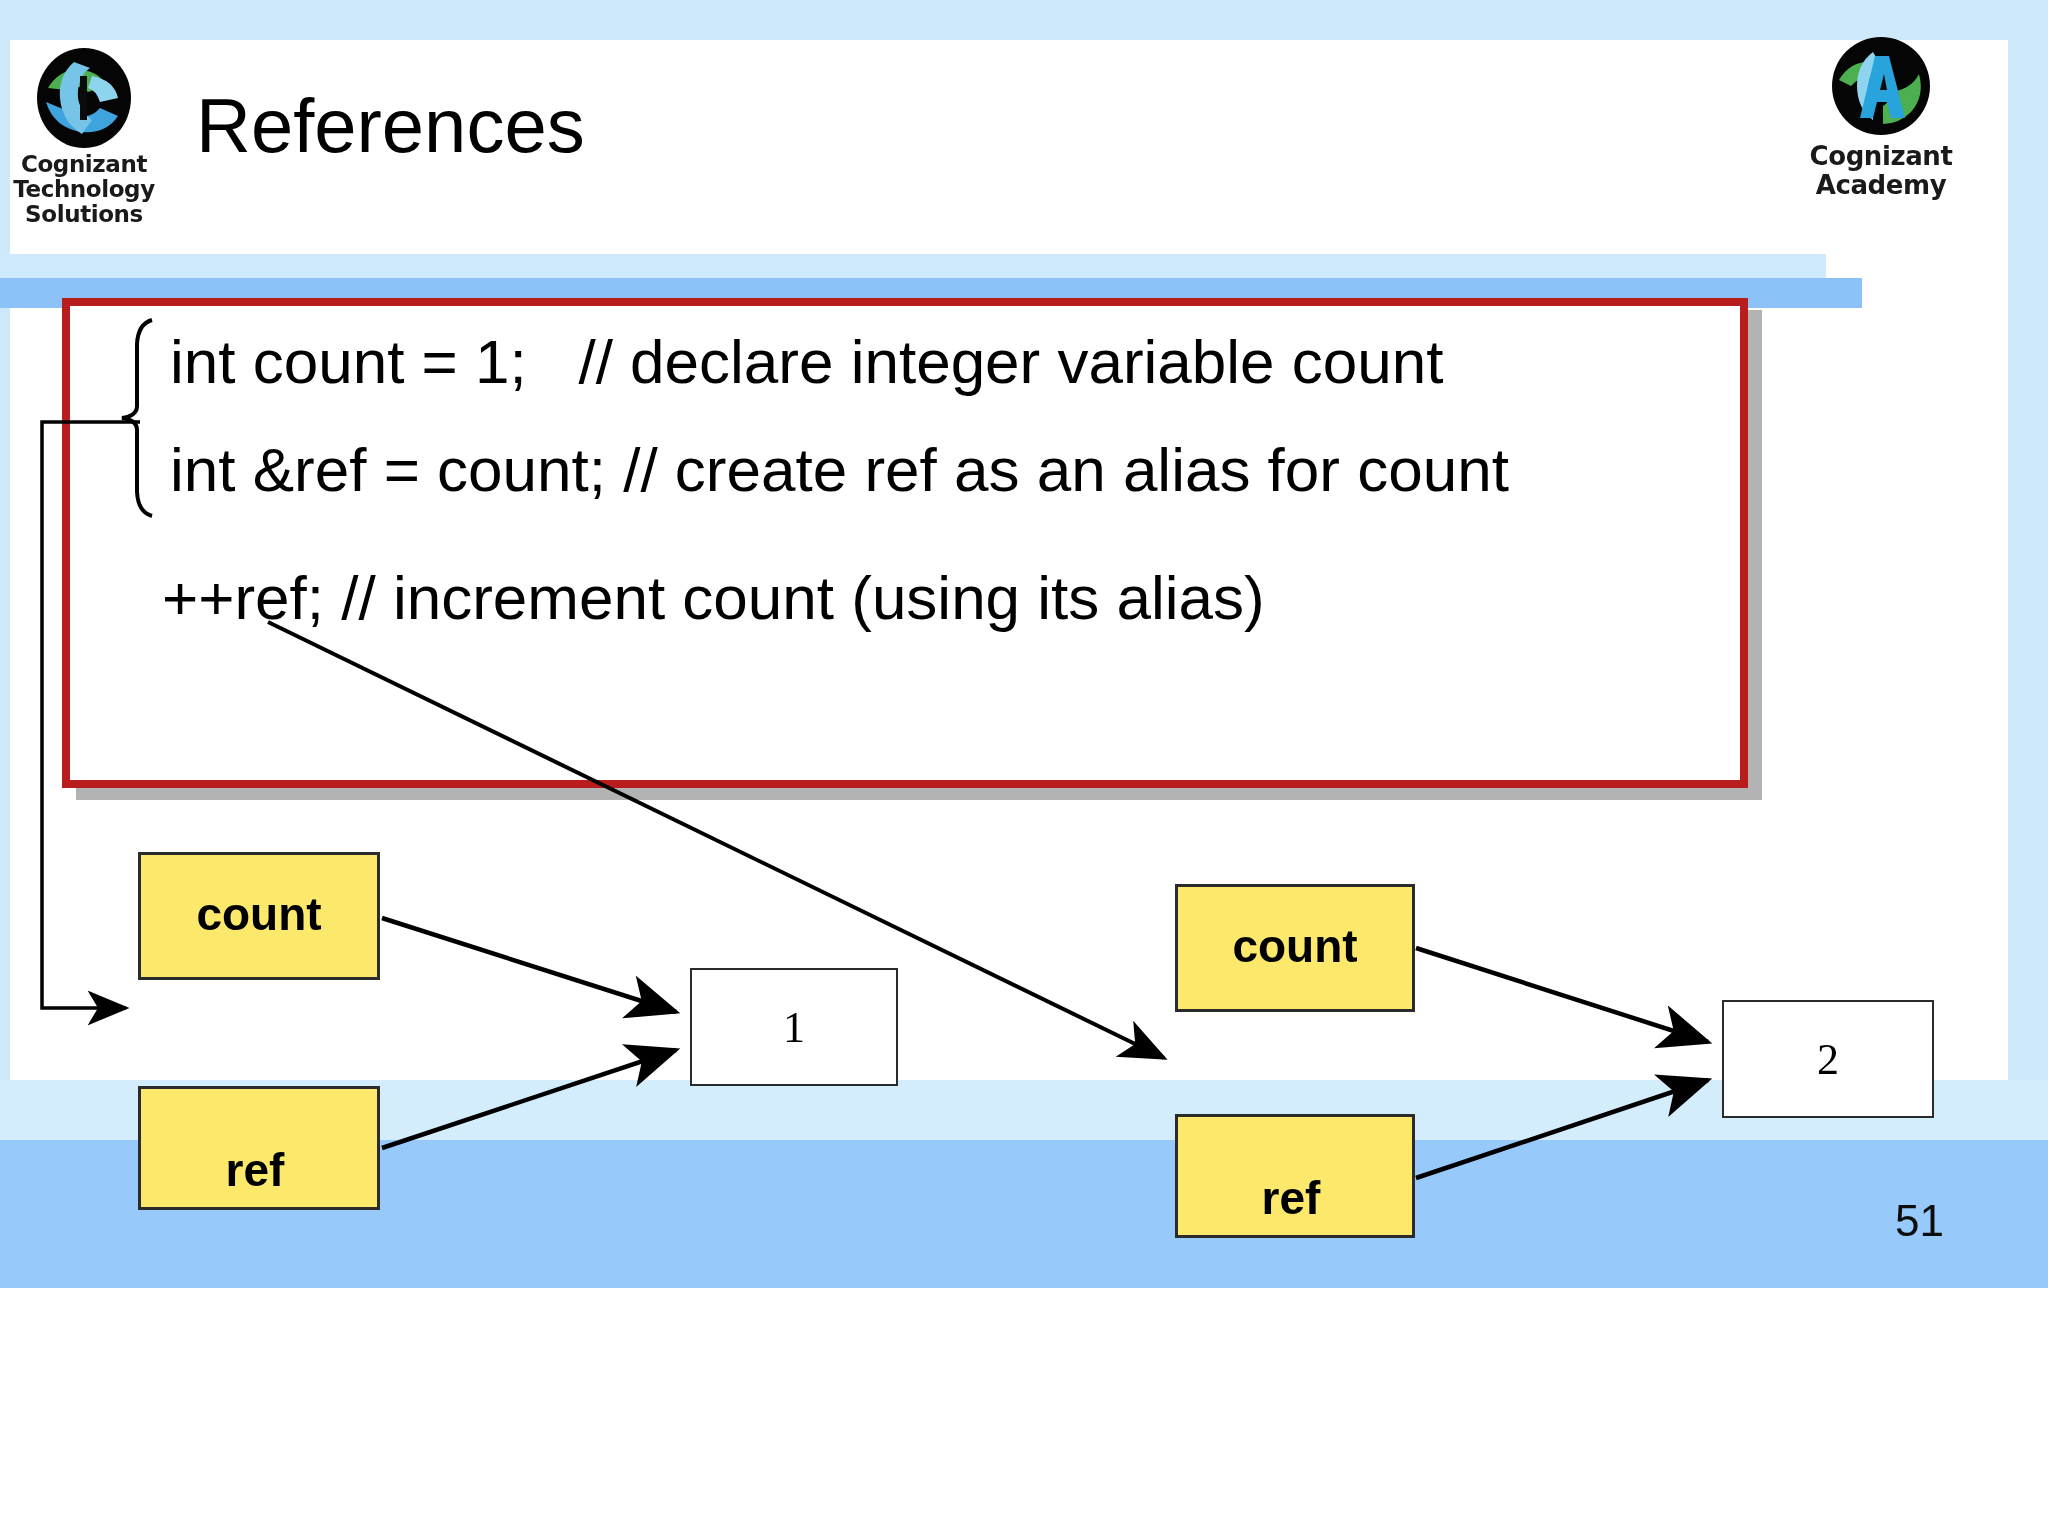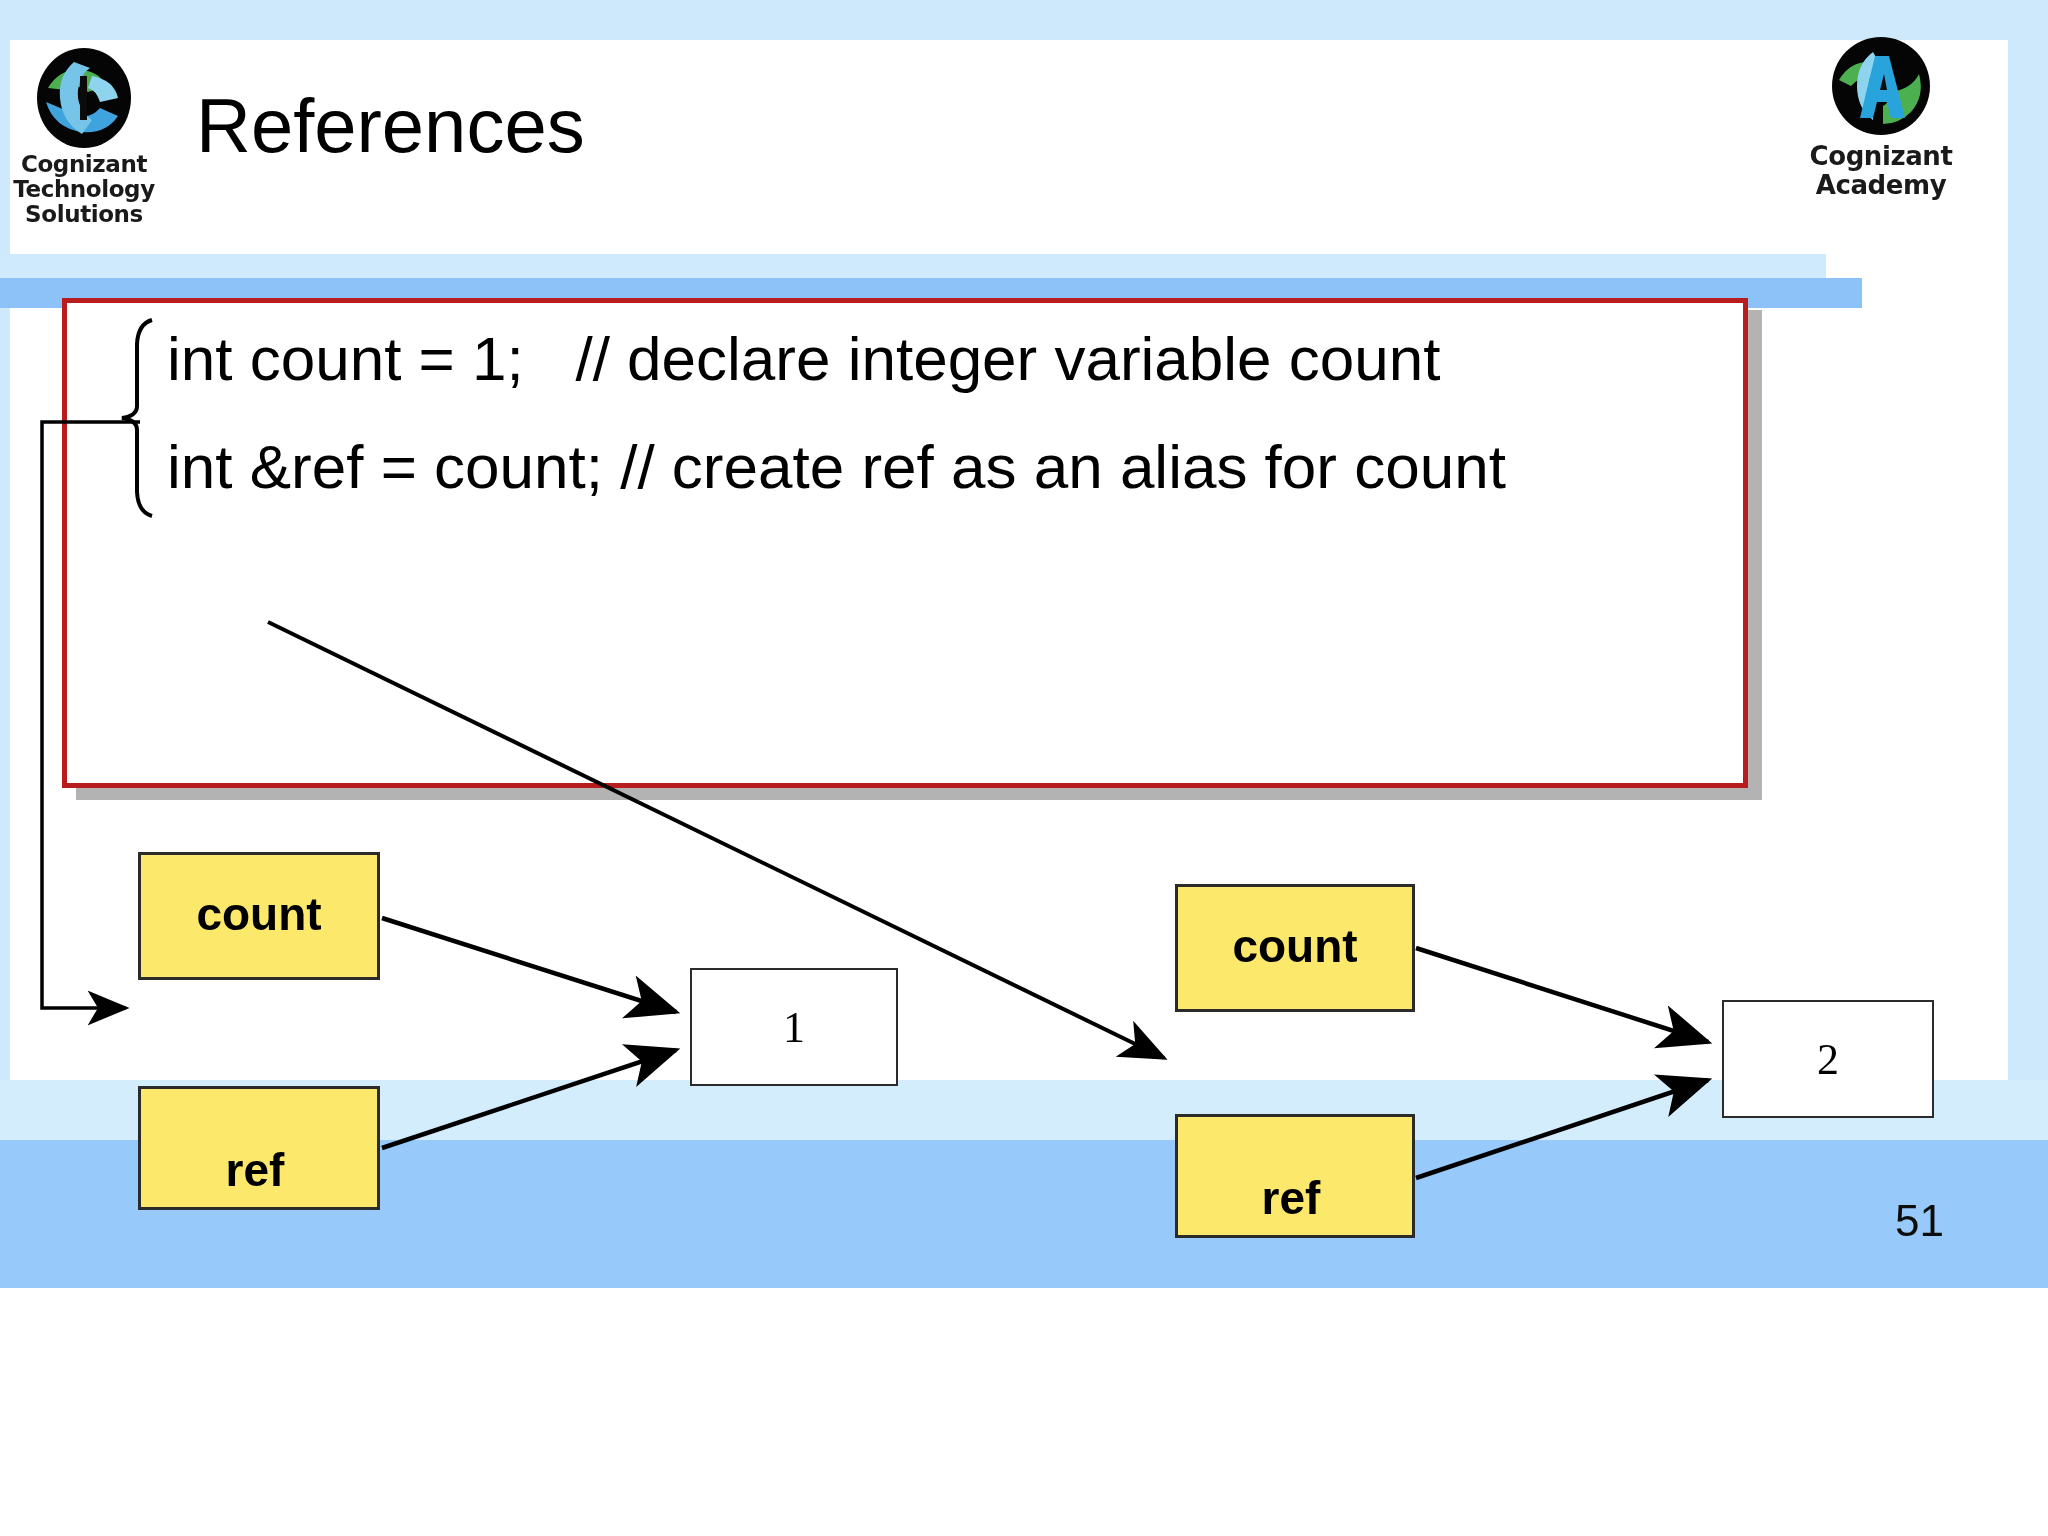--- a/index.html
+++ b/index.html
@@ -32,21 +32,21 @@
   .slide-title{position:absolute;left:196px;top:82px;font-size:76px;color:#000000;
                font-family:"Liberation Sans",sans-serif;font-weight:normal;letter-spacing:0px;text-align:center;}
 
   
   .bar-pale{position:absolute;left:0;top:254px;width:1826px;height:24px;background:#cfeafd;}
   .bar-blue{position:absolute;left:0;top:278px;width:1862px;height:30px;background:#8cc2f8;}
 
   
   .code-shadow{position:absolute;left:76px;top:310px;width:1686px;height:490px;background:#b3b3b3;}
   .code-panel{position:absolute;left:62px;top:298px;width:1686px;height:490px;
-              background:#ffffff;border:5px solid #b91c1c;box-sizing:border-box;}
+              background:#ffffff;border:8px solid #b91c1c;box-sizing:border-box;}
   .code-line{position:absolute;left:0;font-size:62px;color:#000000;white-space:pre;
              font-family:"Liberation Sans",sans-serif;}
   #cl0{left:100px;top:20px;}
   #cl1{left:100px;top:128px;}
   #cl2{left:92px;top:256px;}
 
   .brace{position:absolute;left:112px;top:318px;width:46px;height:200px;}
 
   
   #overlay{position:absolute;left:0;top:0;width:2048px;height:1536px;pointer-events:none;}
@@ -126,20 +126,21 @@
 
   <div class="slide-title">References</div>
 
   <div class="bar-pale"></div>
   <div class="bar-blue"></div>
 
   <div class="code-shadow"></div>
   <div class="code-panel">
     <div class="code-line" id="cl0">int count = 1;   // declare integer variable count</div>
     <div class="code-line" id="cl1">int &amp;ref = count; // create ref as an alias for count</div>
+    <div class="code-line" id="cl2">++ref; // increment count (using its alias)</div>
   </div>
 
   <div class="brace">
     <svg width="46" height="200" viewBox="0 0 46 200">
       <path d="M40 2 Q26 6 25 26 L25 88 Q25 98 10 100 Q25 102 25 112 L25 174 Q26 194 40 198" fill="none" stroke="#000000" stroke-width="4"></path>
     </svg>
   </div>
 
   <div class="vbox" id="box-count-l">
     <span>count</span>

